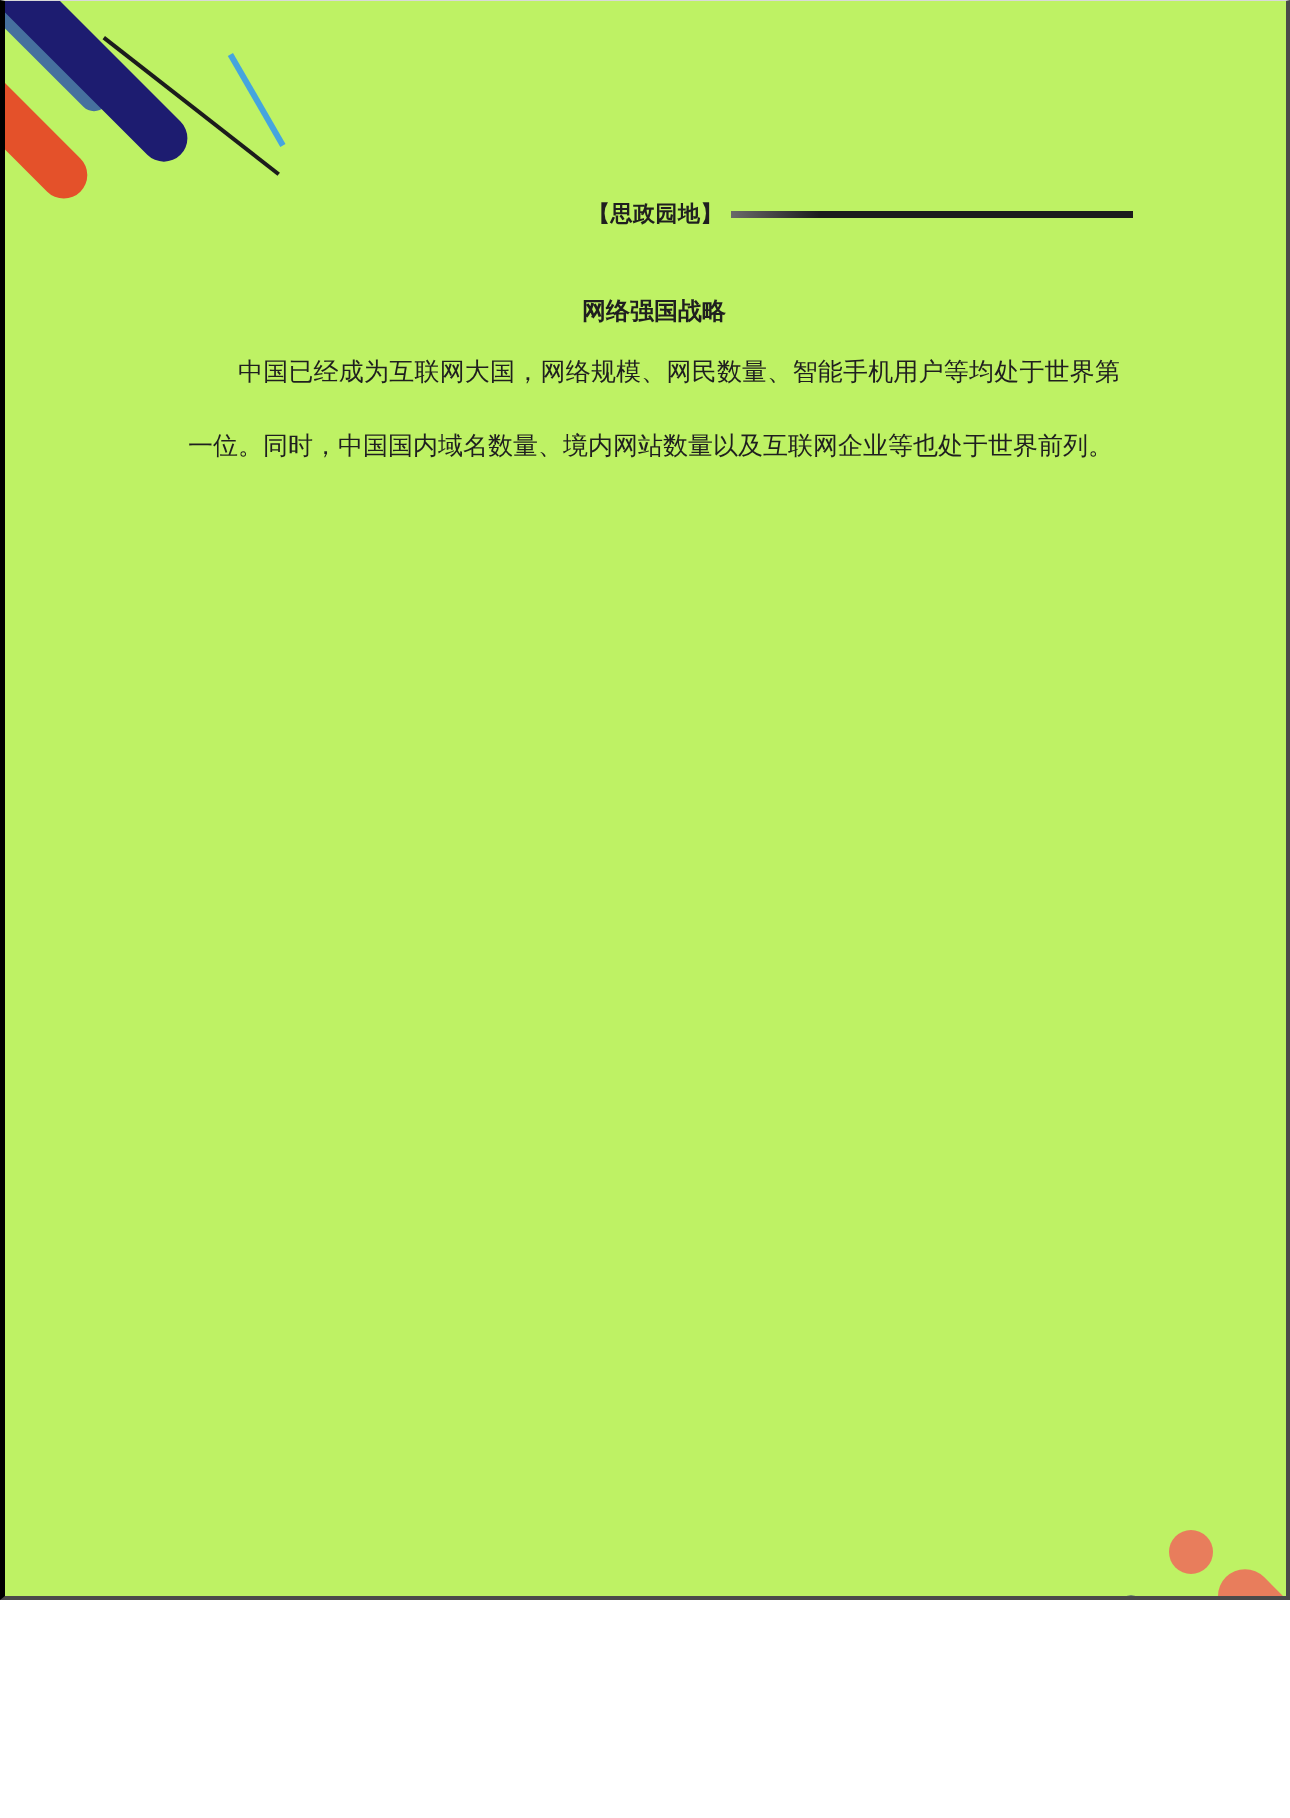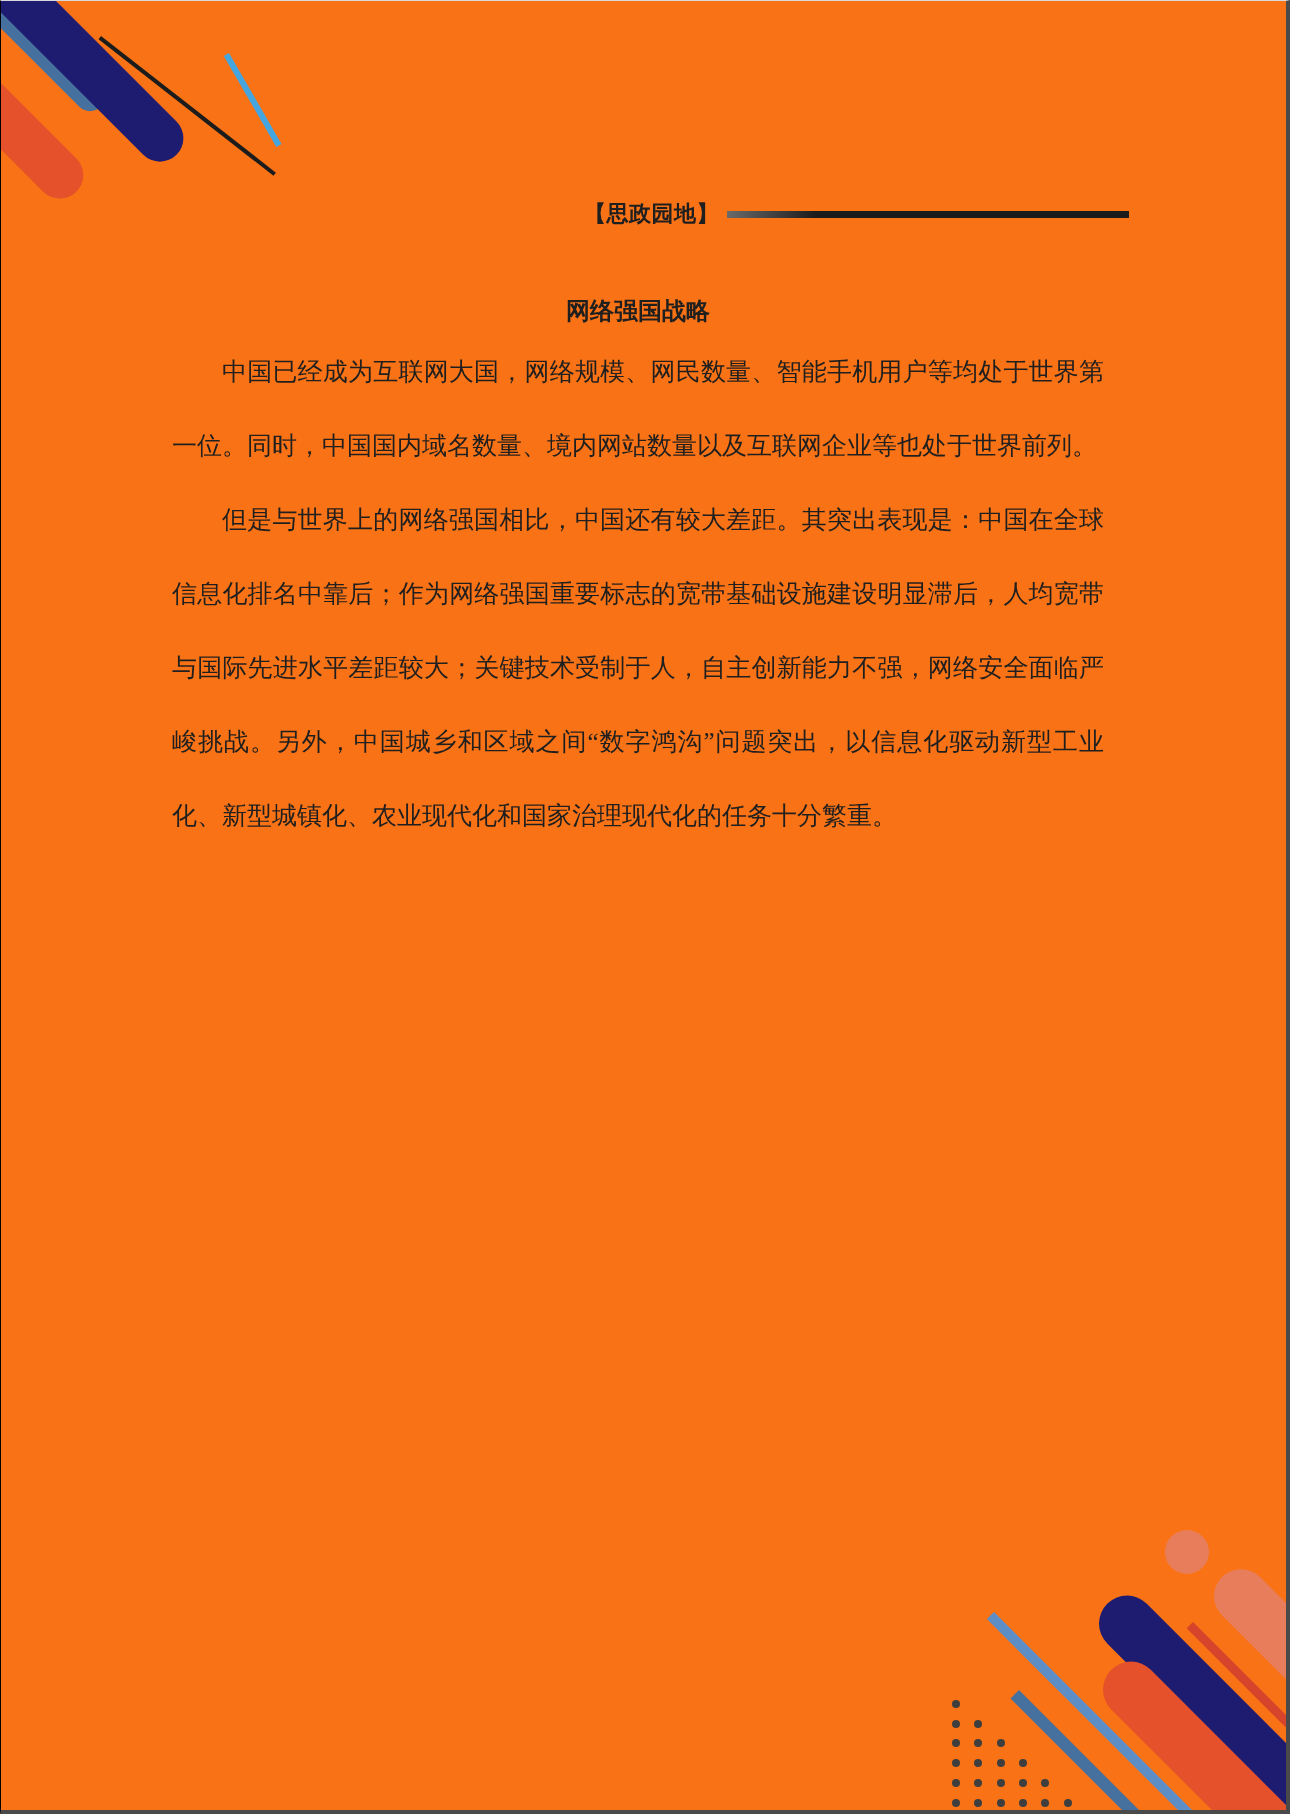--- a/index.html
+++ b/index.html
@@ -5,24 +5,24 @@
   html, body {
     margin: 0;
     padding: 0;
     width: 1290px;
     height: 1818px;
     background: #ffffff;
   }
   .page {
     position: relative;
     width: 1290px;
-    height: 1814px;
+    height: 1600px;
     box-sizing: border-box;
-    background: #f97316;
-    border-left: 1px solid #000000;
+    background: #bef264;
+    border-left: 5px solid #000000;
     border-top: 1px solid #d9d9d9;
     border-right: 4px solid var(--page-edge, #4a4a4a);
     border-bottom: 4px solid var(--page-edge, #4a4a4a);
     overflow: hidden;
     font-family: "Liberation Serif", "DejaVu Serif", serif;
     color: var(--text, #1f1f1f);
   }
 
   
   .decor { position: absolute; inset: 0; pointer-events: none; }
@@ -67,21 +67,21 @@
     left: 726px;
     top: 210px;
     width: 402px;
     height: 7px;
     background: linear-gradient(90deg, #6a6a6a 0%, var(--rule-dark, #1c1c1c) 22%, var(--rule-dark, #1c1c1c) 100%);
   }
 
   
   .article {
     position: absolute;
-    left: 171px;
+    left: 183px;
     top: 288px;
     width: 932px;
   }
   .article-title {
     text-align: center;
     font-size: 24px;
     font-weight: bold;
     line-height: 44px;
     margin-bottom: 2px;
   }
@@ -107,21 +107,20 @@
     <div class="shape tl-sky-line"></div>
   </div>
 
   <div class="section-header">【思政园地】</div>
   <div class="header-rule"></div>
 
   <div class="article">
     <div class="article-title">网络强国战略</div>
     <div class="article-body">
         <div class="para">中国已经成为互联网大国，网络规模、网民数量、智能手机用户等均处于世界第一位。同时，中国国内域名数量、境内网站数量以及互联网企业等也处于世界前列。</div>
-        <div class="para">但是与世界上的网络强国相比，中国还有较大差距。其突出表现是：中国在全球信息化排名中靠后；作为网络强国重要标志的宽带基础设施建设明显滞后，人均宽带与国际先进水平差距较大；关键技术受制于人，自主创新能力不强，网络安全面临严峻挑战。另外，中国城乡和区域之间“数字鸿沟”问题突出，以信息化驱动新型工业化、新型城镇化、农业现代化和国家治理现代化的任务十分繁重。</div>
       </div>
   </div>
 
   <div class="decor">
     <div class="shape br-circle"></div>
     <div class="shape capsule br-salmon-cap"></div>
     <div class="shape capsule br-navy-cap"></div>
     <div class="shape capsule br-orange-cap"></div>
     <div class="shape br-red-line"></div>
     <div class="shape br-sky-line"></div>

